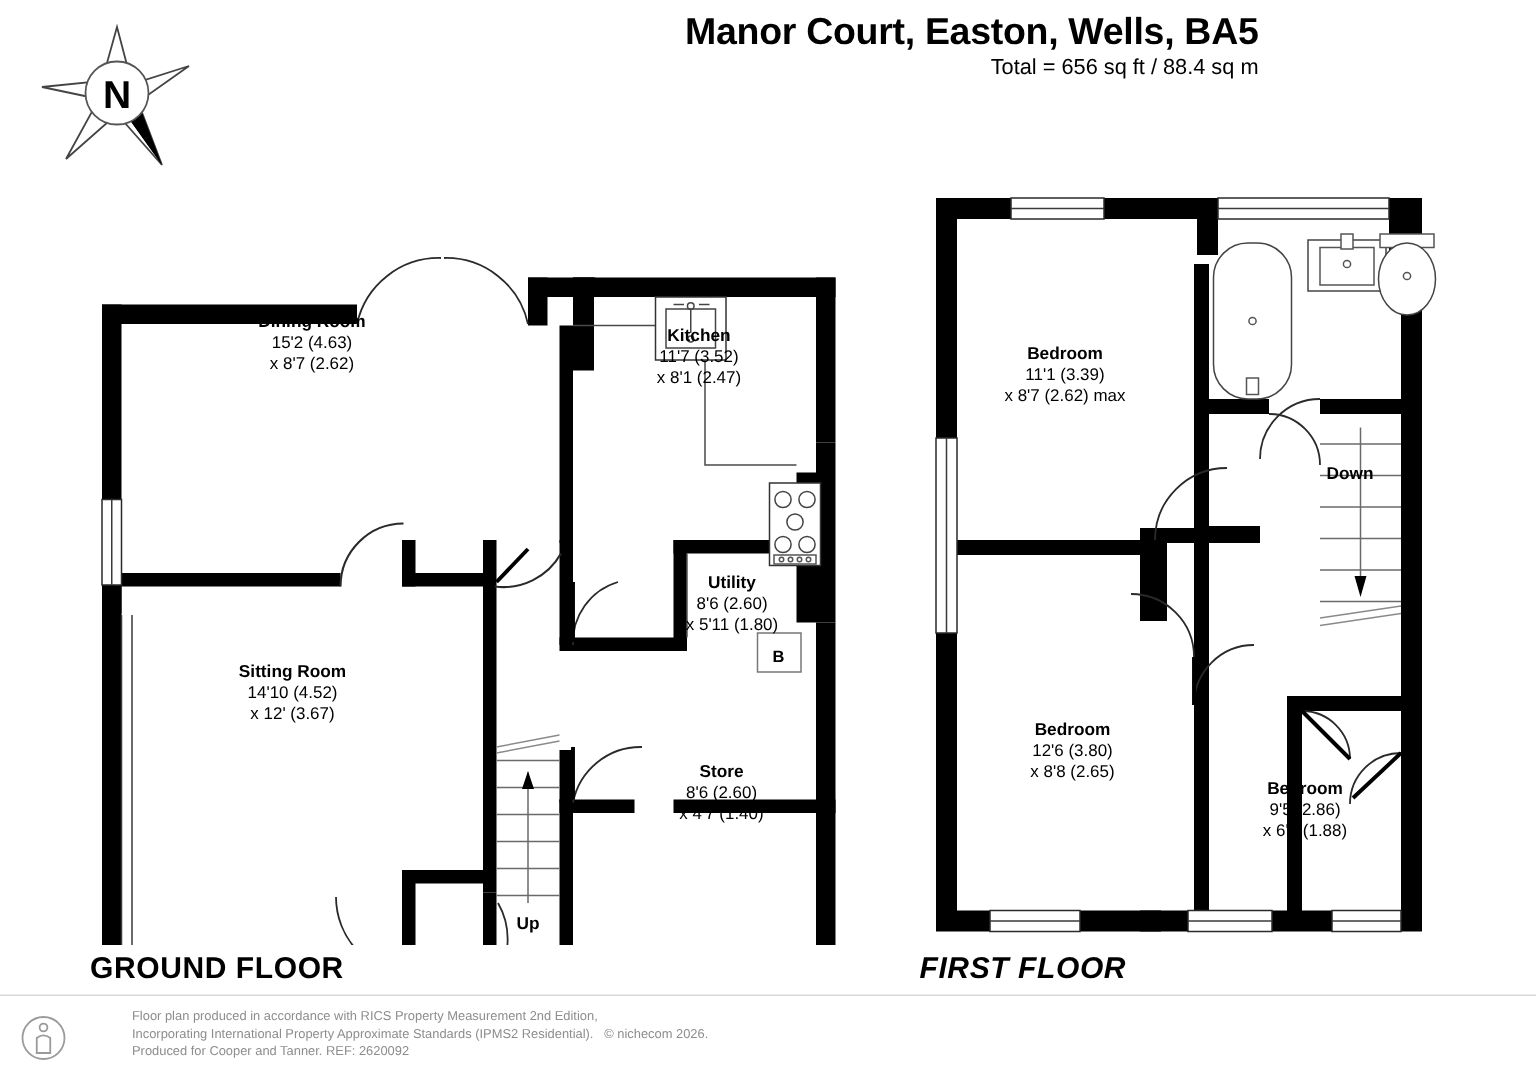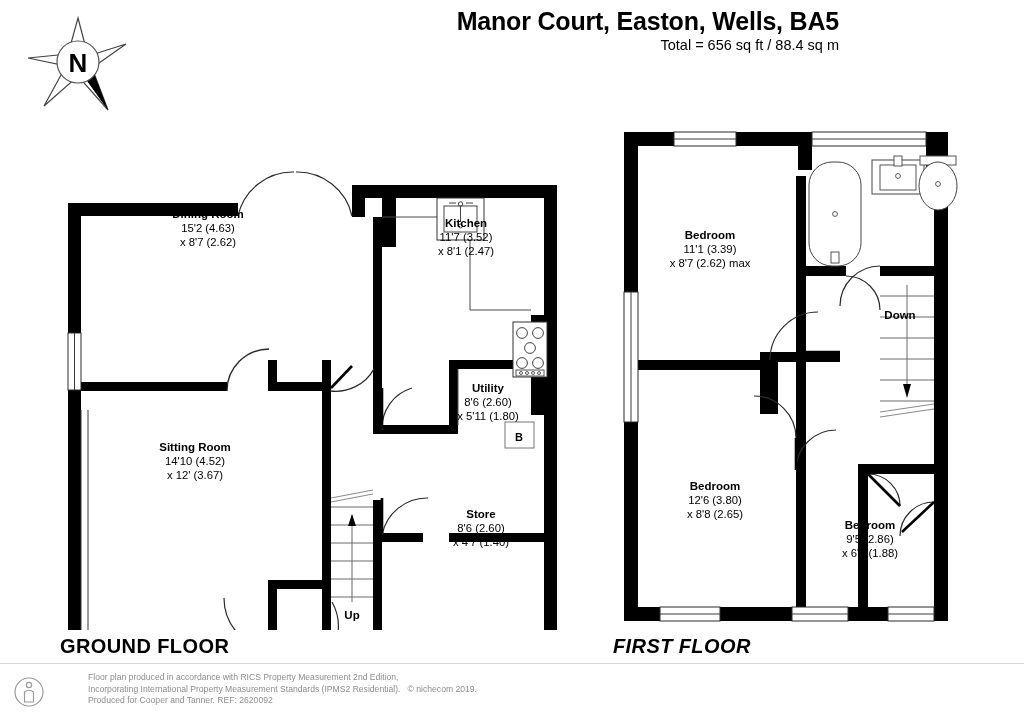--- a/index.html
+++ b/index.html
@@ -344,18 +344,18 @@
 
   <div id="hrule"></div>
   <div id="footer">
     <svg id="footer-icon" viewBox="0 0 30 32">
       <circle cx="15" cy="16" r="14" fill="none" stroke="#9a9a9a" stroke-width="1.2"></circle>
       <circle cx="15" cy="9" r="2.6" fill="none" stroke="#9a9a9a" stroke-width="1.2"></circle>
       <path d="M10.5 26 L10.5 16 Q15 12.5 19.5 16 L19.5 26 Z" fill="none" stroke="#9a9a9a" stroke-width="1.2"></path>
     </svg>
     <div id="footer-text">
       <span>Floor plan produced in accordance with RICS Property Measurement 2nd Edition,</span>
-      <span><i class="fmark" style="font-style:normal">Incorporating International Property Measurement Standards (IPMS2 Residential).</i>&nbsp;&nbsp;&nbsp;<i class="fmark" style="font-style:normal">© nichecom 2019.</i></span>
+      <span><i class="fmark" style="font-style:normal">Incorporating International Property Approximate Standards (IPMS2 Residential).</i>&nbsp;&nbsp;&nbsp;<i class="fmark" style="font-style:normal">© nichecom 2026.</i></span>
       <span>Produced for Cooper and Tanner.    REF:  2620092</span>
     </div>
   </div>
 
 </div>
 
 </body></html>

